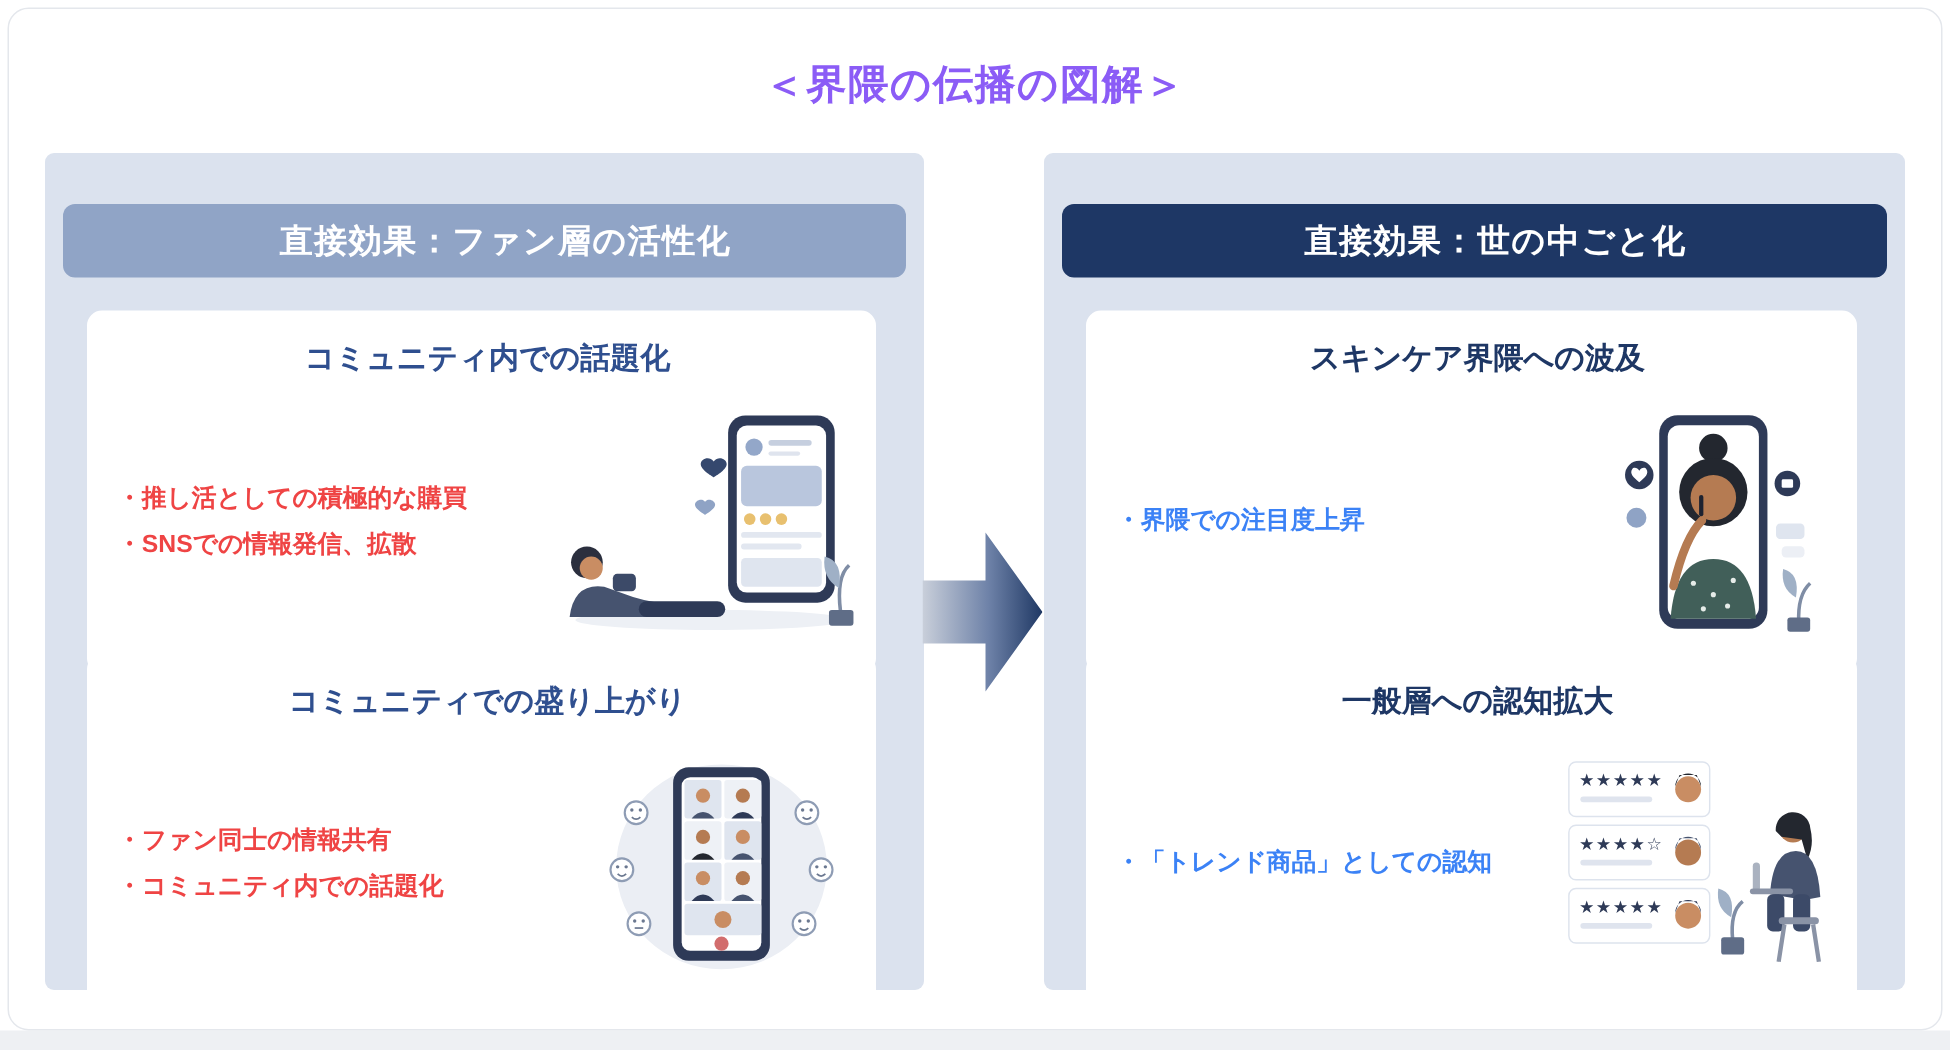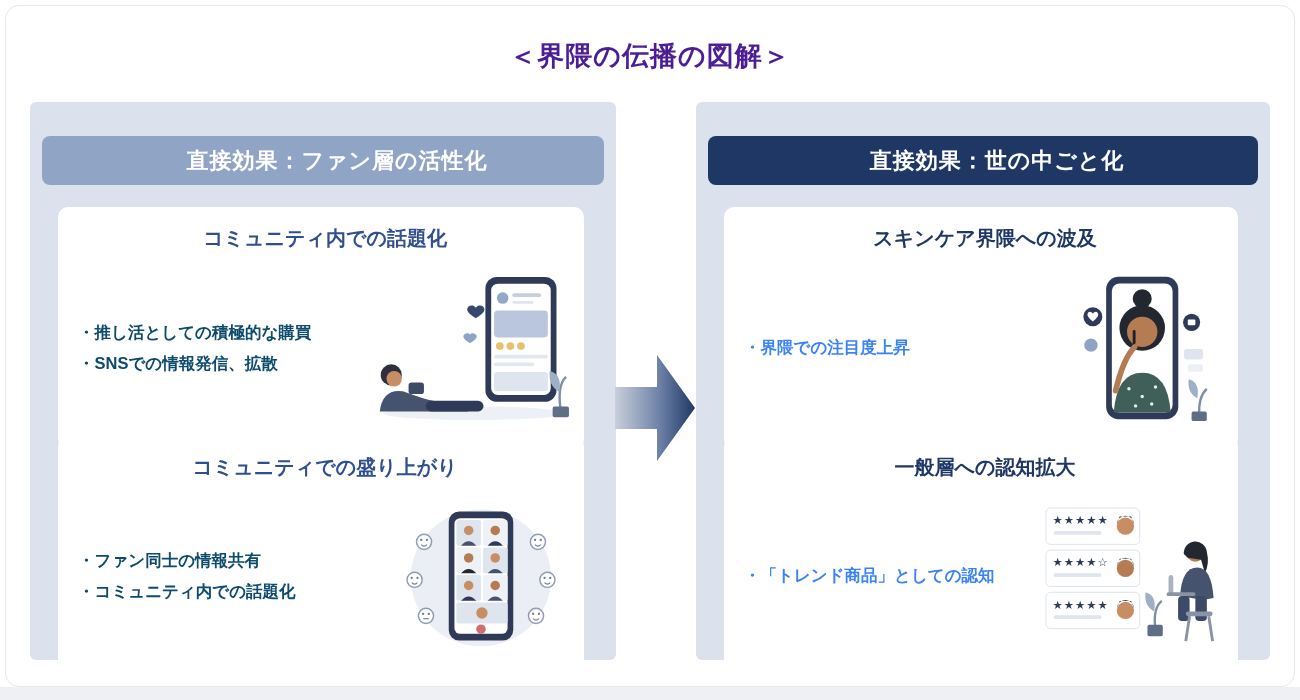--- a/index.html
+++ b/index.html
@@ -8,21 +8,21 @@
     background:#ffffff;
     font-family:"Liberation Sans","DejaVu Sans",sans-serif;
   }
   .bottom-band{position:absolute;left:0;right:0;bottom:0;height:13px;background:#eef0f3}
   .frame{
     position:absolute;left:5px;top:5px;right:5px;bottom:13px;
     background:#ffffff;border:1px solid #e4e7ec;border-radius:14px;
   }
   .page-title{
     position:absolute;left:0;top:38px;width:100%;text-align:center;
-    font-size:27px;font-weight:bold;color:#4c1d95;letter-spacing:1px;
+    font-size:27px;font-weight:bold;color:#8b5cf6;letter-spacing:1px;
   }
   .panel{position:absolute;top:102px;height:558px;background:#dbe2ee;border-radius:6px}
   #left-panel{left:30px;width:586px}
   #right-panel{left:696px;width:574px}
   .panel-header{
     position:absolute;left:12px;right:12px;top:34px;height:49px;border-radius:8px;
     display:flex;align-items:center;justify-content:center;
     color:#ffffff;font-size:22px;font-weight:bold;letter-spacing:1px;padding-left:28px;
   }
   #left-panel .panel-header{background:#90a4c6}
@@ -32,21 +32,21 @@
     padding:18px 12px 10px 20px;display:flex;flex-direction:column;
   }
   .card-1{top:105px;height:214px}
   .card-2{top:334px;height:212px}
   .card-title{text-align:center;font-size:20px;font-weight:bold;margin-bottom:4px}
   #left-panel .card-title{color:#2f4f8f}
   #right-panel .card-title{color:#1e3765}
   .card-body{flex:1;display:flex;align-items:center}
   .bullets{flex:1;display:flex;flex-direction:column;gap:9px;padding-right:6px}
   .bullet{font-size:16.5px;font-weight:bold;line-height:1.35}
-  #left-panel .bullet{color:#0c4a6e}
+  #left-panel .bullet{color:#ef4444}
   #right-panel .bullet{color:#3b82f6}
   .illustration{flex:0 0 auto;display:flex;align-items:center;justify-content:center}
   .flow-arrow{position:absolute;left:615px;top:353px;width:80px;height:110px}
 </style>
 </head>
 <body>
 
 <div class="bottom-band"></div>
 <div class="frame"></div>
 

